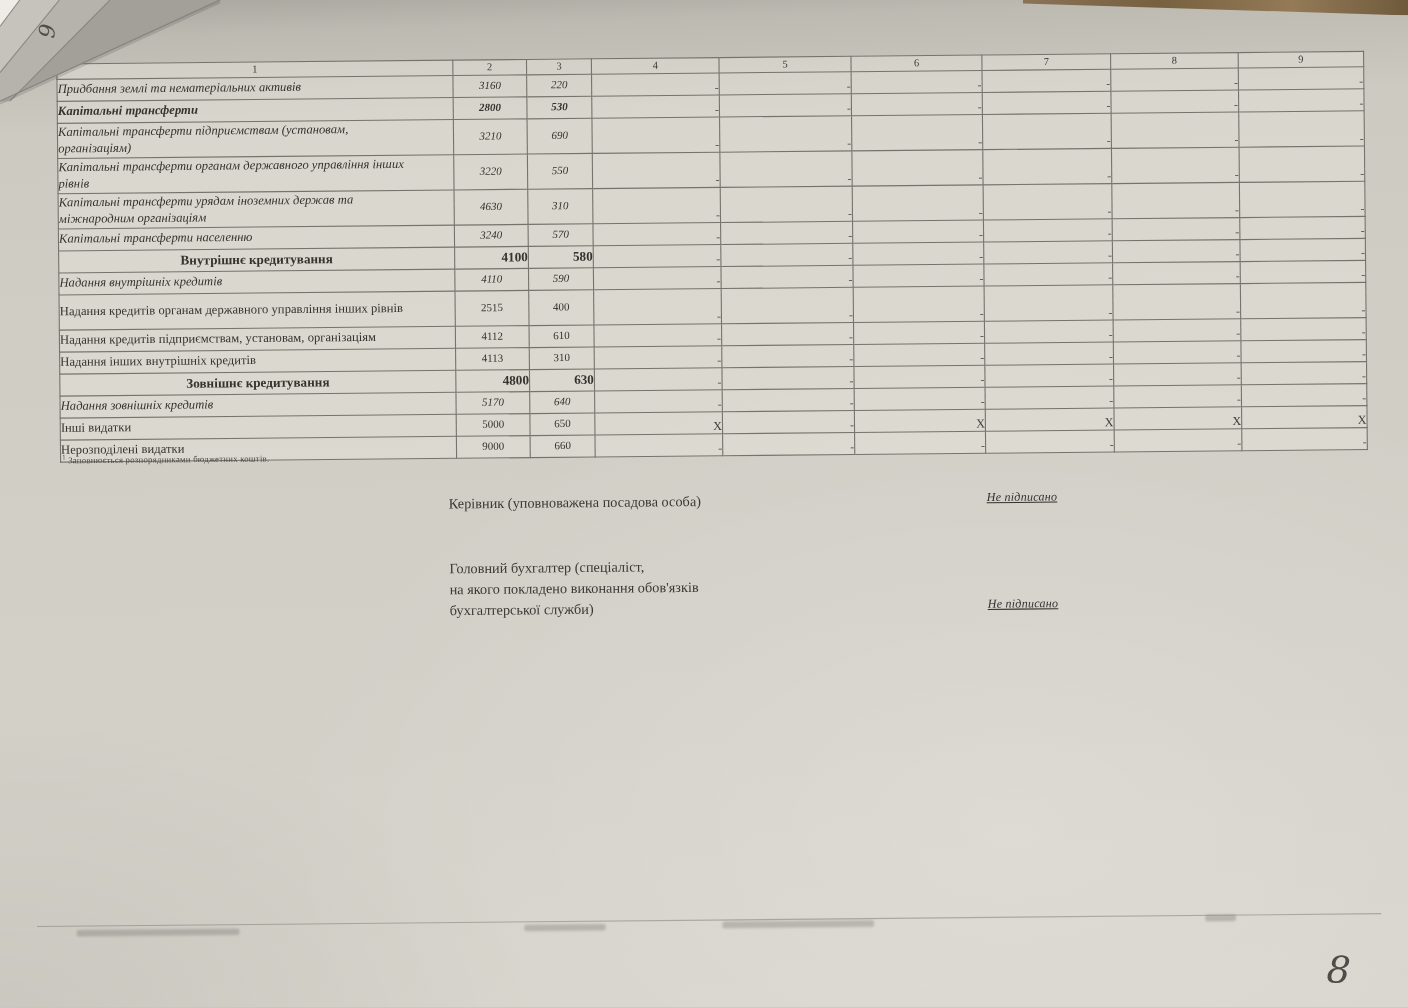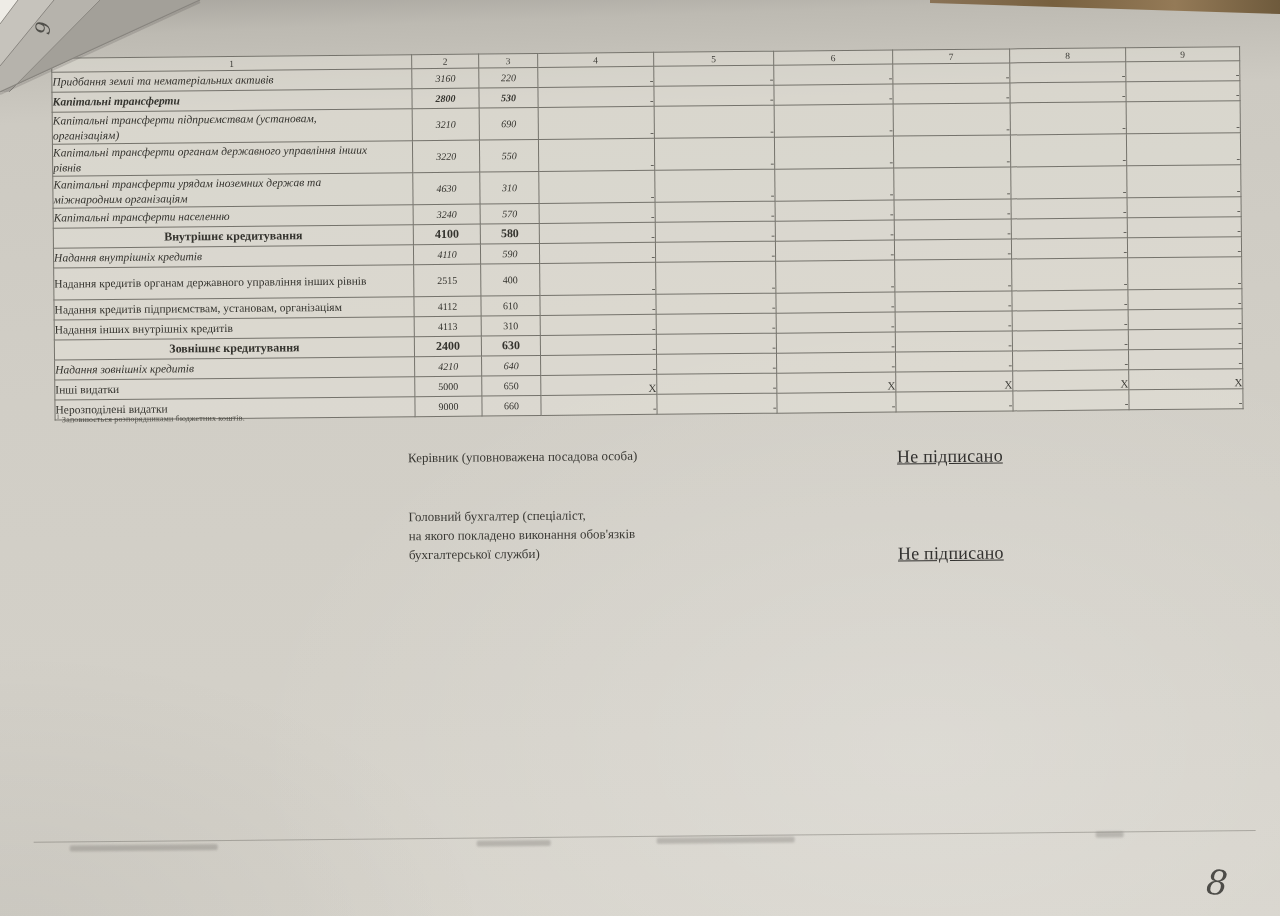--- a/index.html
+++ b/index.html
@@ -37,32 +37,32 @@
   td.c-label{font-size:11.5px;padding:1px 4px 1px 6px;vertical-align:middle;}
   td.c-label .lw{line-height:1.22;}
   td.c-kekv, td.c-line{text-align:center;font-size:10px;vertical-align:middle;}
   td.c-val{text-align:right;vertical-align:bottom;font-size:11px;padding:0 7px 2px 0;color:#3e3d38;}
   tr.row td{height:19px;}
   tr.row.tall td{height:31px;}
   tr.row.tall td.c-label .lw{max-width:318px;}
   tr.row.italic td.c-label, tr.row.italic td.c-kekv, tr.row.italic td.c-line{font-style:italic;}
   tr.row.bold-italic td.c-label, tr.row.bold-italic td.c-kekv, tr.row.bold-italic td.c-line{font-style:italic;font-weight:bold;}
   tr.row.bold-center td.c-label{text-align:center;font-weight:bold;font-size:12px;}
-  tr.row.bold-center td.c-kekv, tr.row.bold-center td.c-line{font-weight:bold;font-size:12px;}
+  tr.row.bold-center td.c-kekv, tr.row.bold-center td.c-line{font-weight:bold;font-size:12px;text-align:right;}
 
   
   .footnote{position:absolute;left:57px;top:408px;font-size:8px;color:#4a4943;letter-spacing:0.2px;}
   .footnote sup{font-size:6px;}
 
   
   .sig-role{position:absolute;font-size:13px;color:#3a3934;line-height:19px;}
   .sig-1{left:408px;top:446px;}
   .sig-2{left:408px;top:505px;}
   .sig-status{
-    position:absolute;font-size:18px;color:#333230;
+    position:absolute;font-size:11px;font-style:italic;color:#333230;
     text-decoration:underline;letter-spacing:0.2px;
   }
   .st-1{left:897px;top:449px;}
   .st-2{left:897px;top:546px;}
 
   
   .footer-rule{position:absolute;left:30px;top:836px;width:1222px;height:1px;background:rgba(110,108,102,0.45);}
   .fm{position:absolute;height:6px;background:rgba(92,91,86,0.28);filter:blur(0.8px);border-radius:2px;}
   .fm1{left:66px;top:840px;width:148px;}
   .fm2{left:473px;top:839px;width:74px;}
@@ -267,34 +267,34 @@
             <td class="c-val">-</td>
             <td class="c-val">-</td>
             <td class="c-val">-</td>
             <td class="c-val">-</td>
             <td class="c-val">-</td>
           </tr>
           <tr class="row bold-center">
             <td class="c-label">
               <div class="lw">Зовнішнє кредитування</div>
             </td>
-            <td class="c-kekv">2400</td>
+            <td class="c-kekv">4800</td>
             <td class="c-line">630</td>
             <td class="c-val">-</td>
             <td class="c-val">-</td>
             <td class="c-val">-</td>
             <td class="c-val">-</td>
             <td class="c-val">-</td>
             <td class="c-val">-</td>
           </tr>
           <tr class="row italic">
             <td class="c-label">
               <div class="lw">Надання зовнішніх кредитів</div>
             </td>
-            <td class="c-kekv">4210</td>
+            <td class="c-kekv">5170</td>
             <td class="c-line">640</td>
             <td class="c-val">-</td>
             <td class="c-val">-</td>
             <td class="c-val">-</td>
             <td class="c-val">-</td>
             <td class="c-val">-</td>
             <td class="c-val">-</td>
           </tr>
           <tr class="row regular">
             <td class="c-label">

